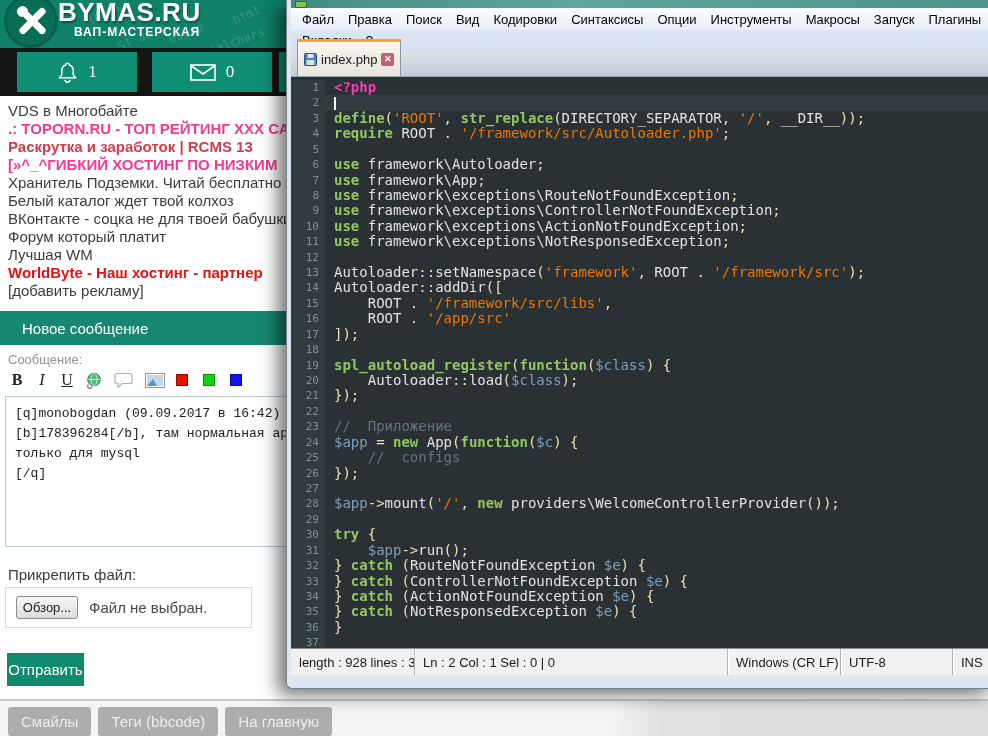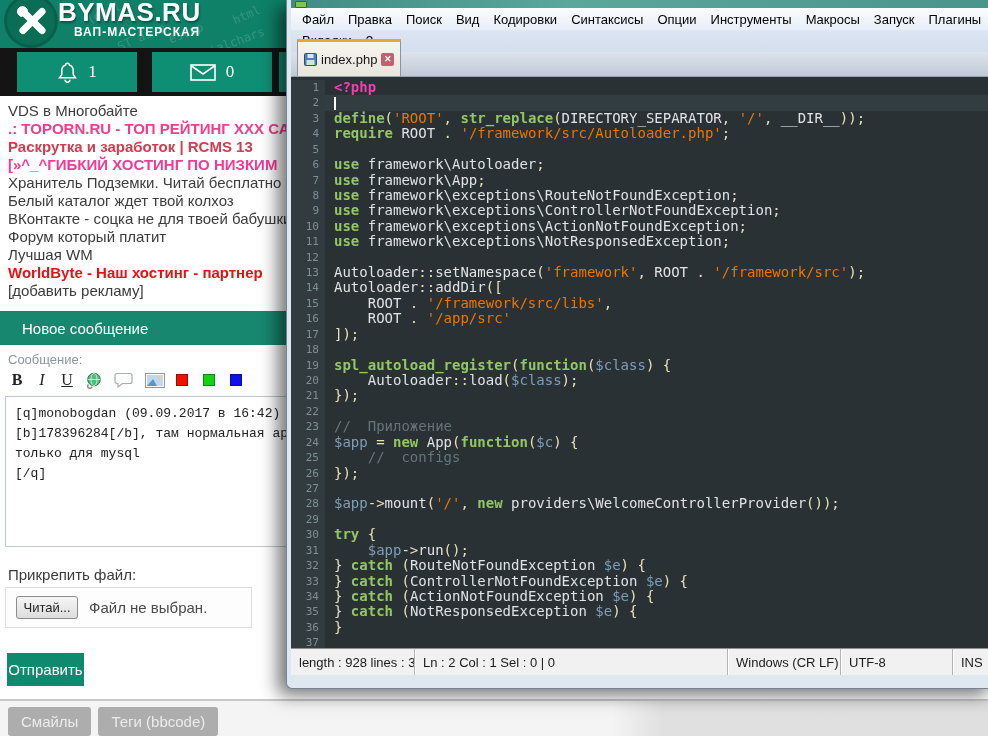--- a/index.html
+++ b/index.html
@@ -161,30 +161,31 @@
       </span>
   </div>
 
   <textarea class="msg-area" spellcheck="false" style="">[q]monobogdan (09.09.2017 в 16:42)
 [b]178396284[/b], там нормальная ар
 только для mysql
 [/q]</textarea>
 
   <div class="attach-label">Прикрепить файл:</div>
   <div class="file-box">
-    <div class="browse-btn">Читай...</div>
+    <div class="browse-btn">Обзор...</div>
     <div class="no-file">Файл не выбран.</div>
   </div>
 
   <div class="submit-btn">Отправить</div>
 
   <div class="footer-band"></div>
   <div class="footer-btns" id="footer-btns">
       <div class="fbtn">Смайлы</div>
       <div class="fbtn">Теги (bbcode)</div>
+      <div class="fbtn">На главную</div>
     </div>
 
   <div class="npp">
     <div class="npp-titlebar">
       <span class="npp-appicon"></span>
     </div>
 
     <div class="menubar">
       <div class="menurow" id="menu-row1">
           <span class="mi">Файл</span>

